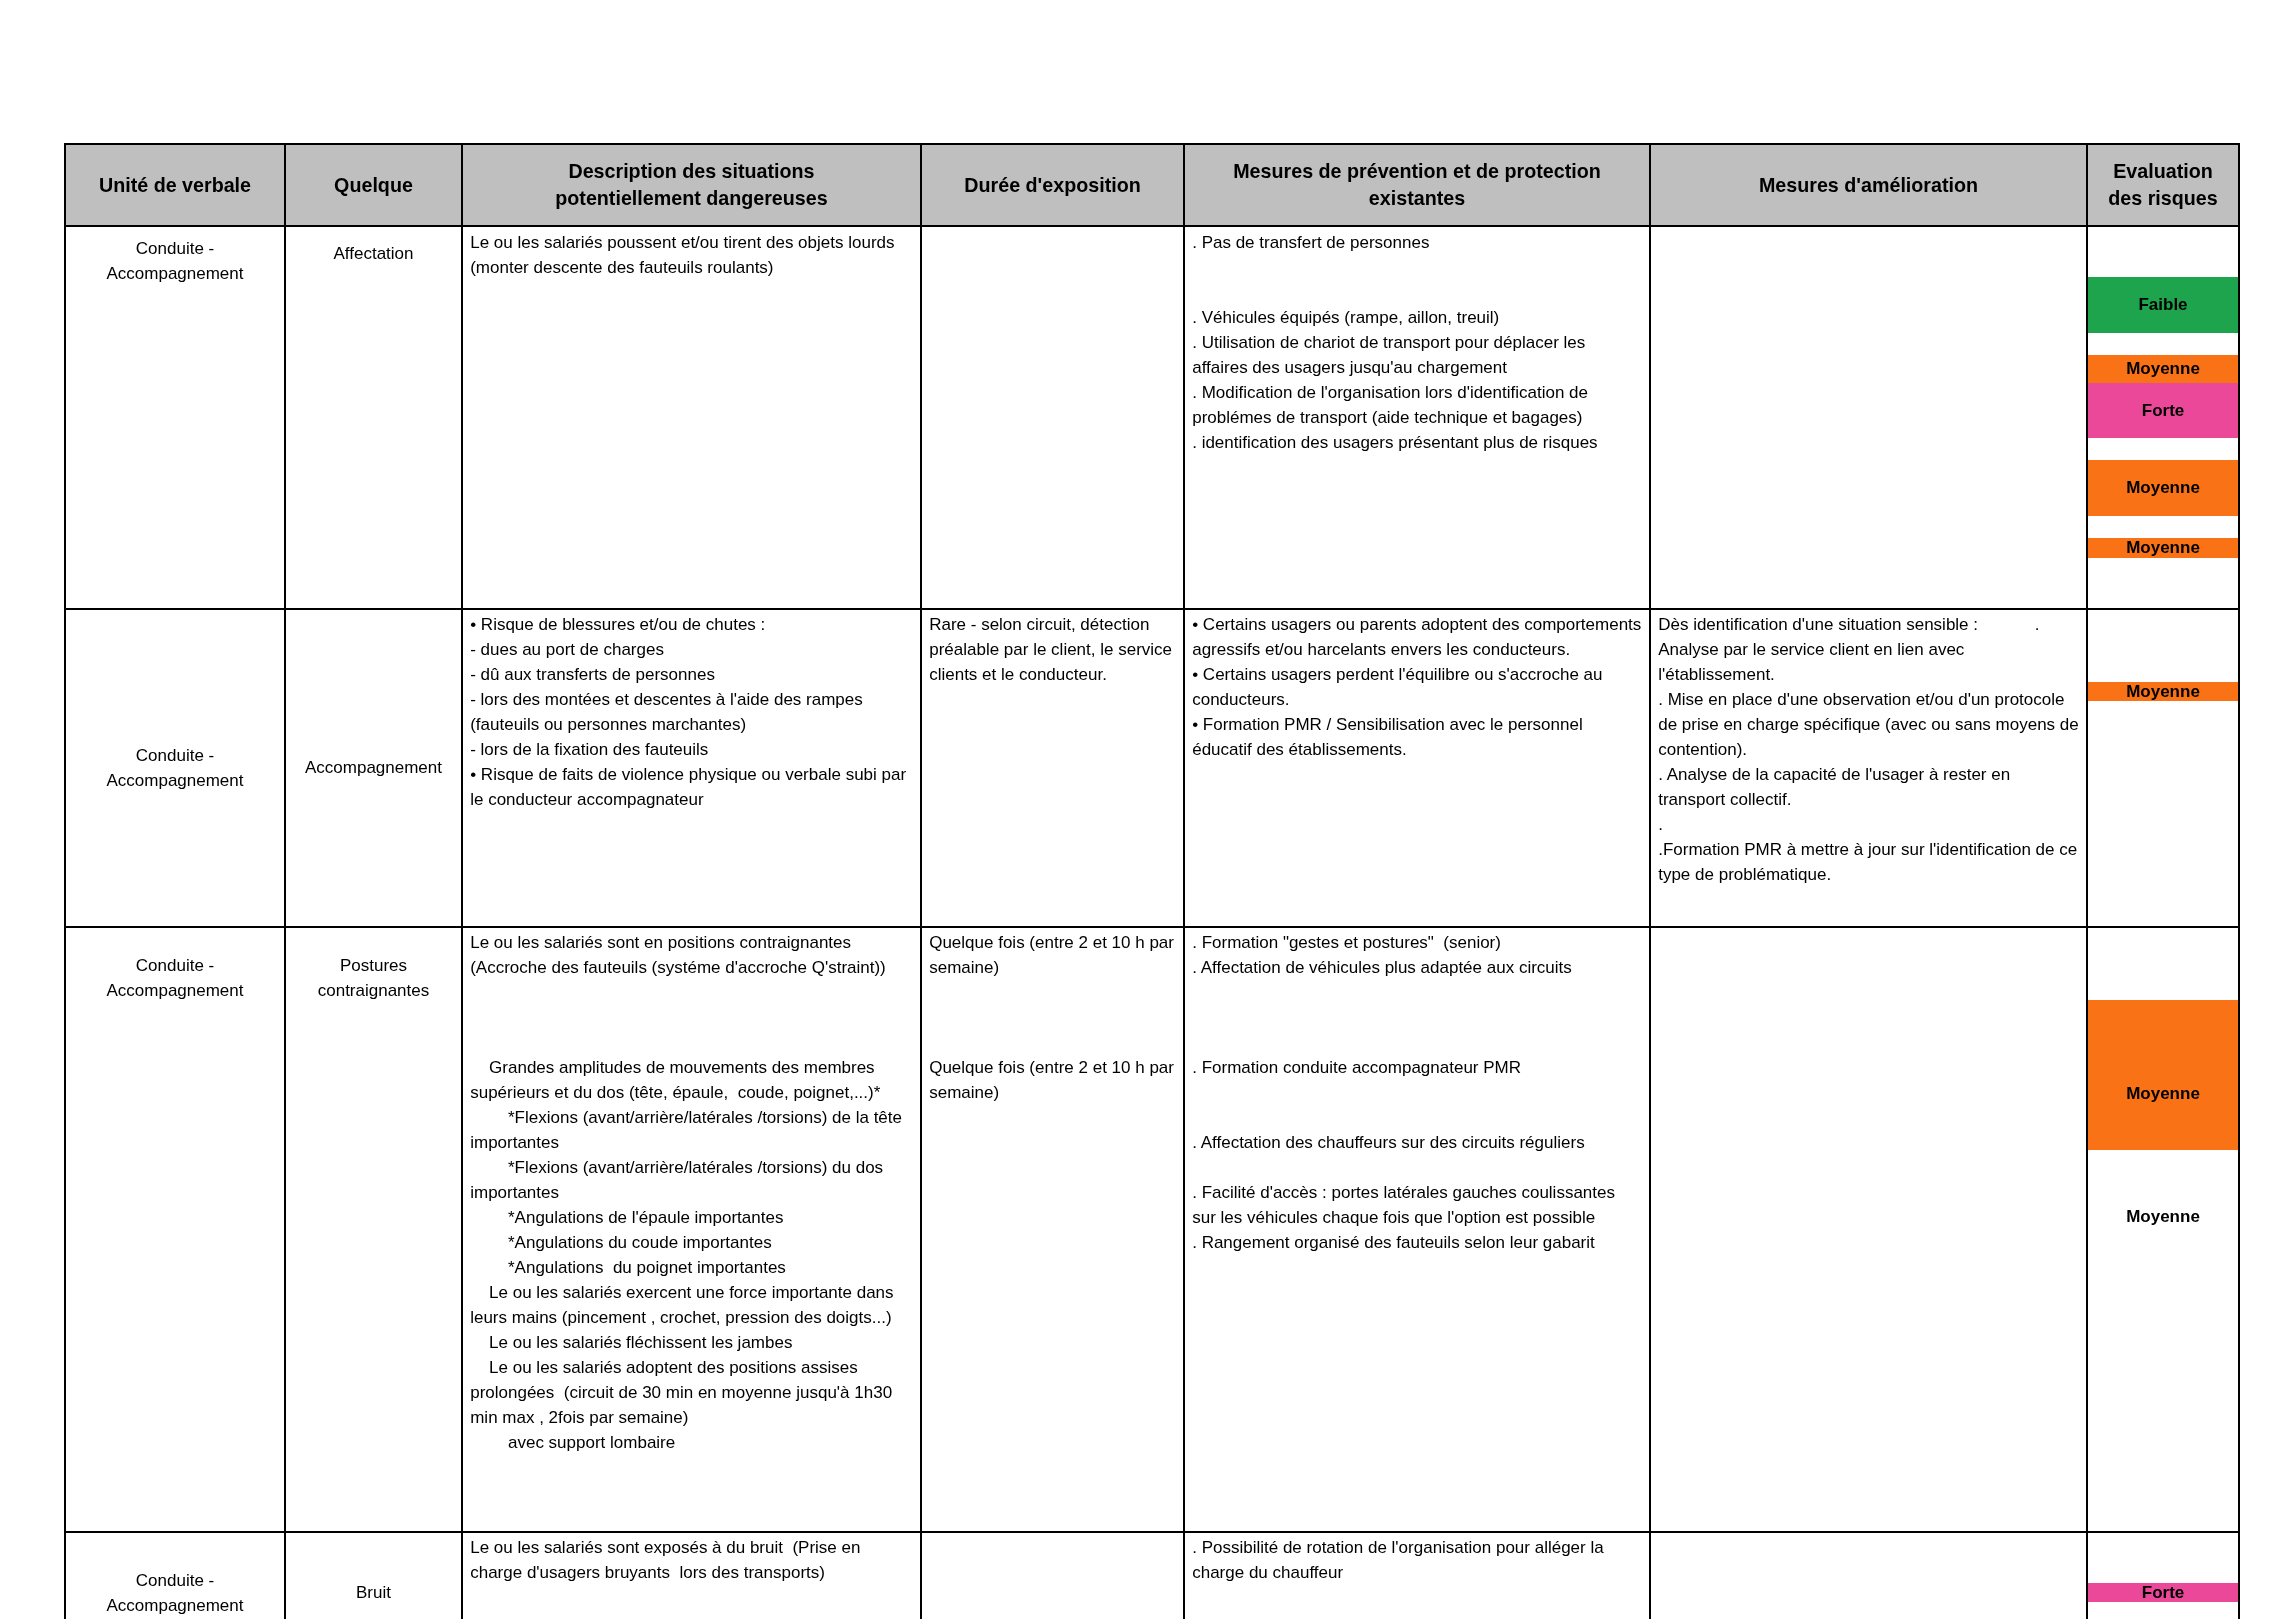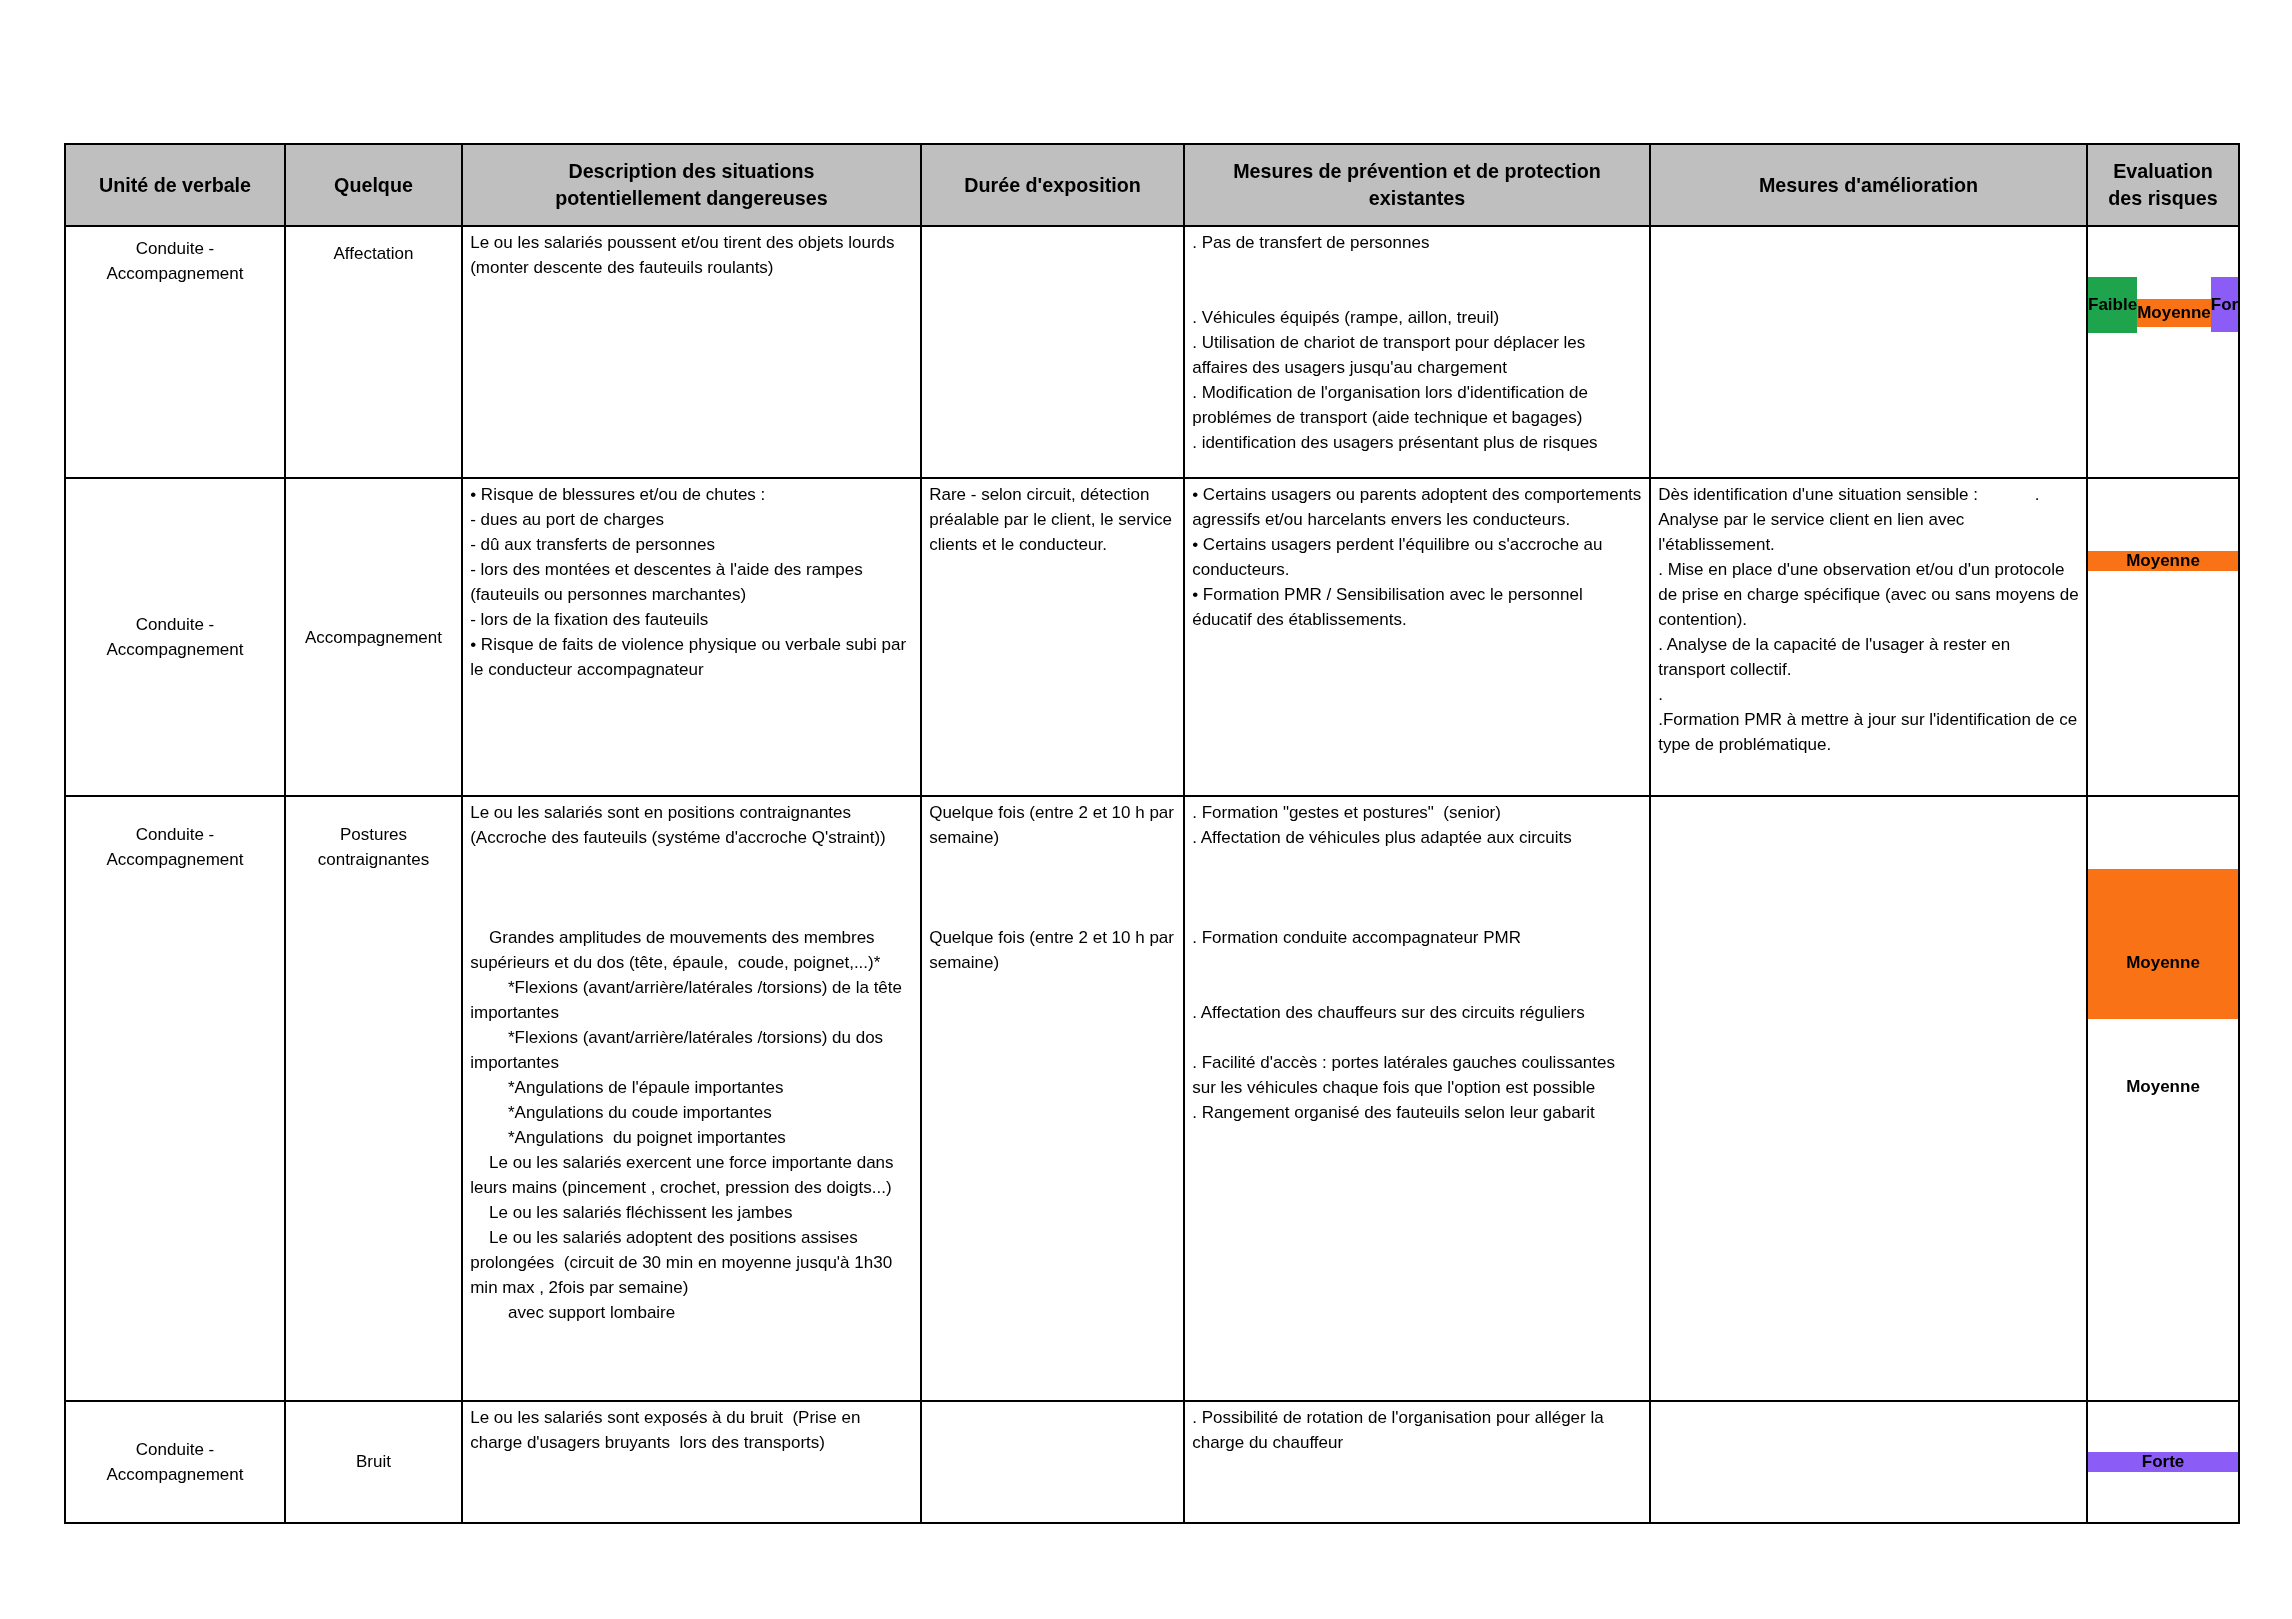--- a/index.html
+++ b/index.html
@@ -42,22 +42,22 @@
   .pt-md { padding-top: 14.3px !important; }
   .pt-lg { padding-top: 25px !important; }
   td.eval-td { padding: 0 !important; vertical-align: top; }
   .badge {
     display: flex; align-items: center; justify-content: center;
     font-weight: bold; font-size: 17px; line-height: 19.7px;
     text-align: center;
   }
   .bg-green { background: #1EA44C; }
   .bg-gold  { background: #f97316; margin-top: 22px; }
-  .bg-red   { background: #8b5cf6; }
-  .stack { display: flex; flex-direction: row; height: 100%; }
+  .bg-red   { background: #ec4899; }
+  .stack { display: flex; flex-direction: column; height: 100%; }
   .full { height: 100%; }
   .footer {
     position: absolute;
     left: 0; top: 1639px; width: 2293px;
     text-align: center;
     font-size: 19px;
   }
 </style>
 </head>
 <body>

